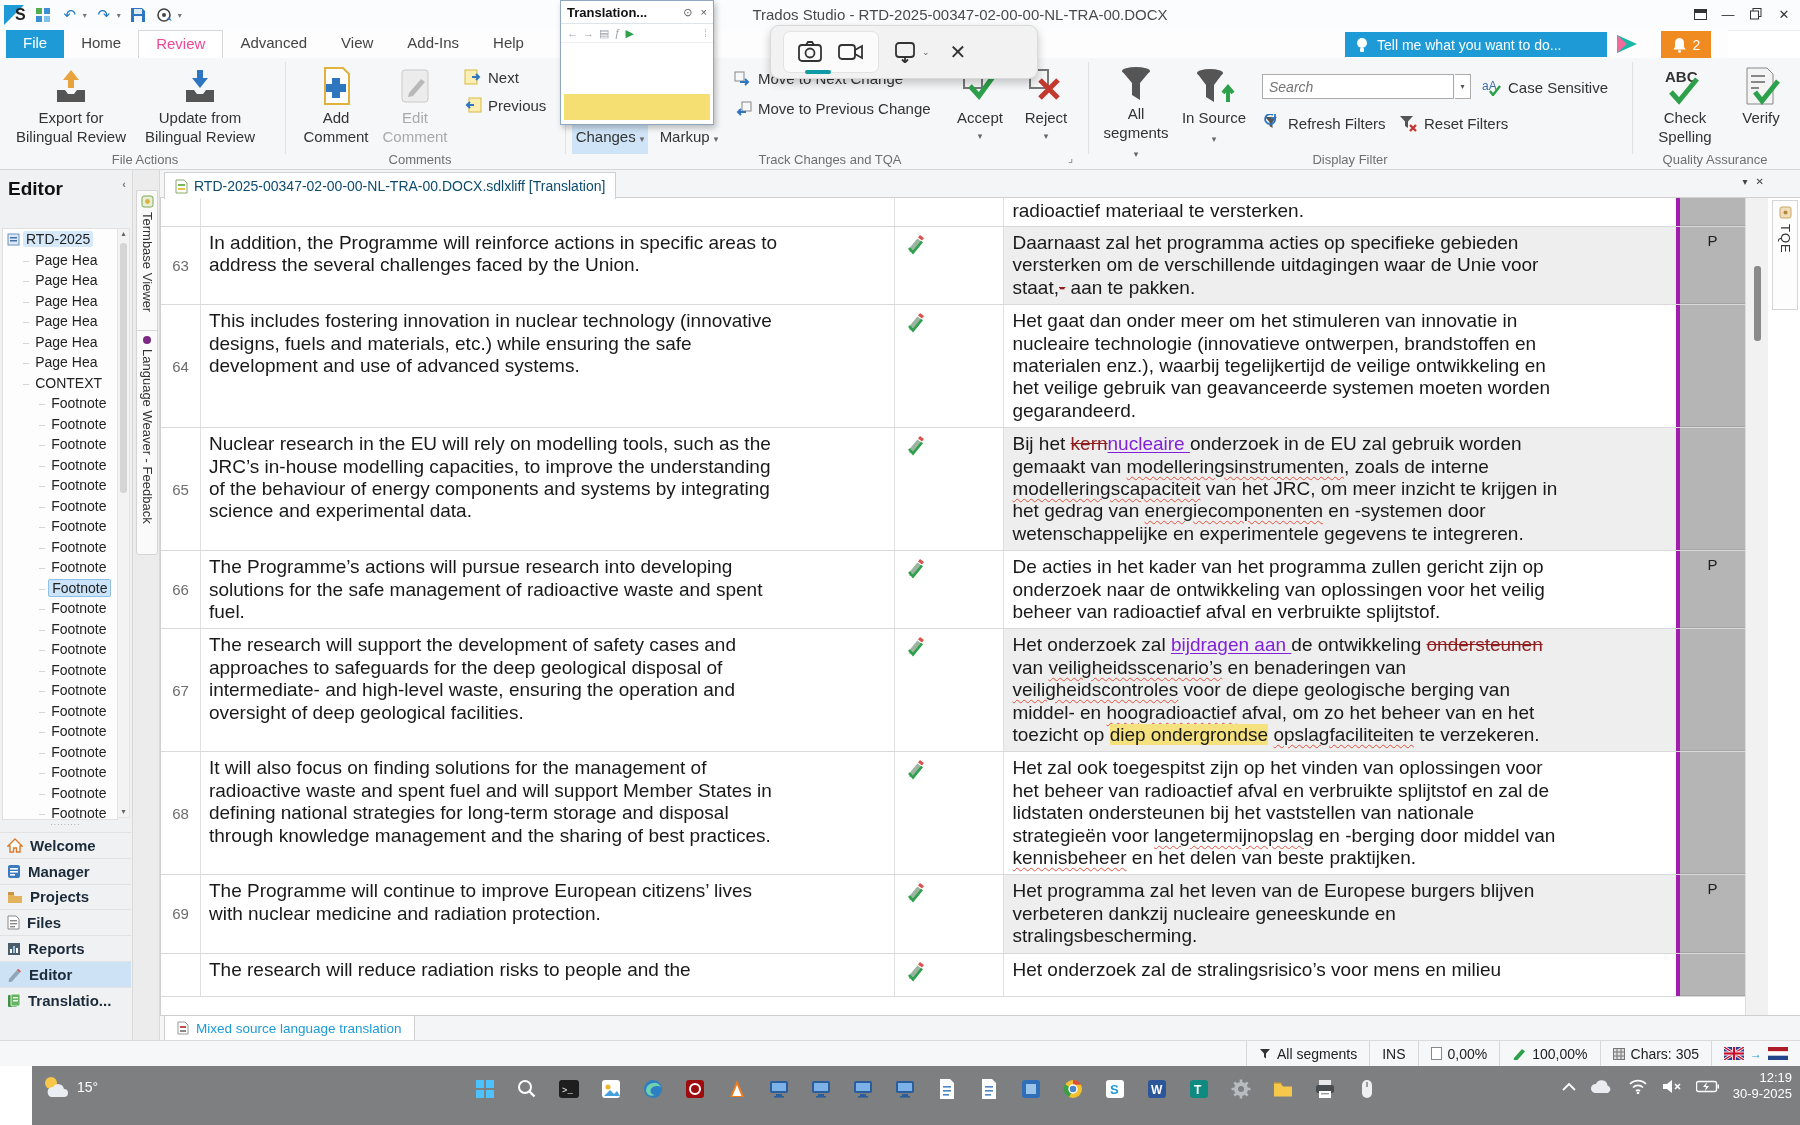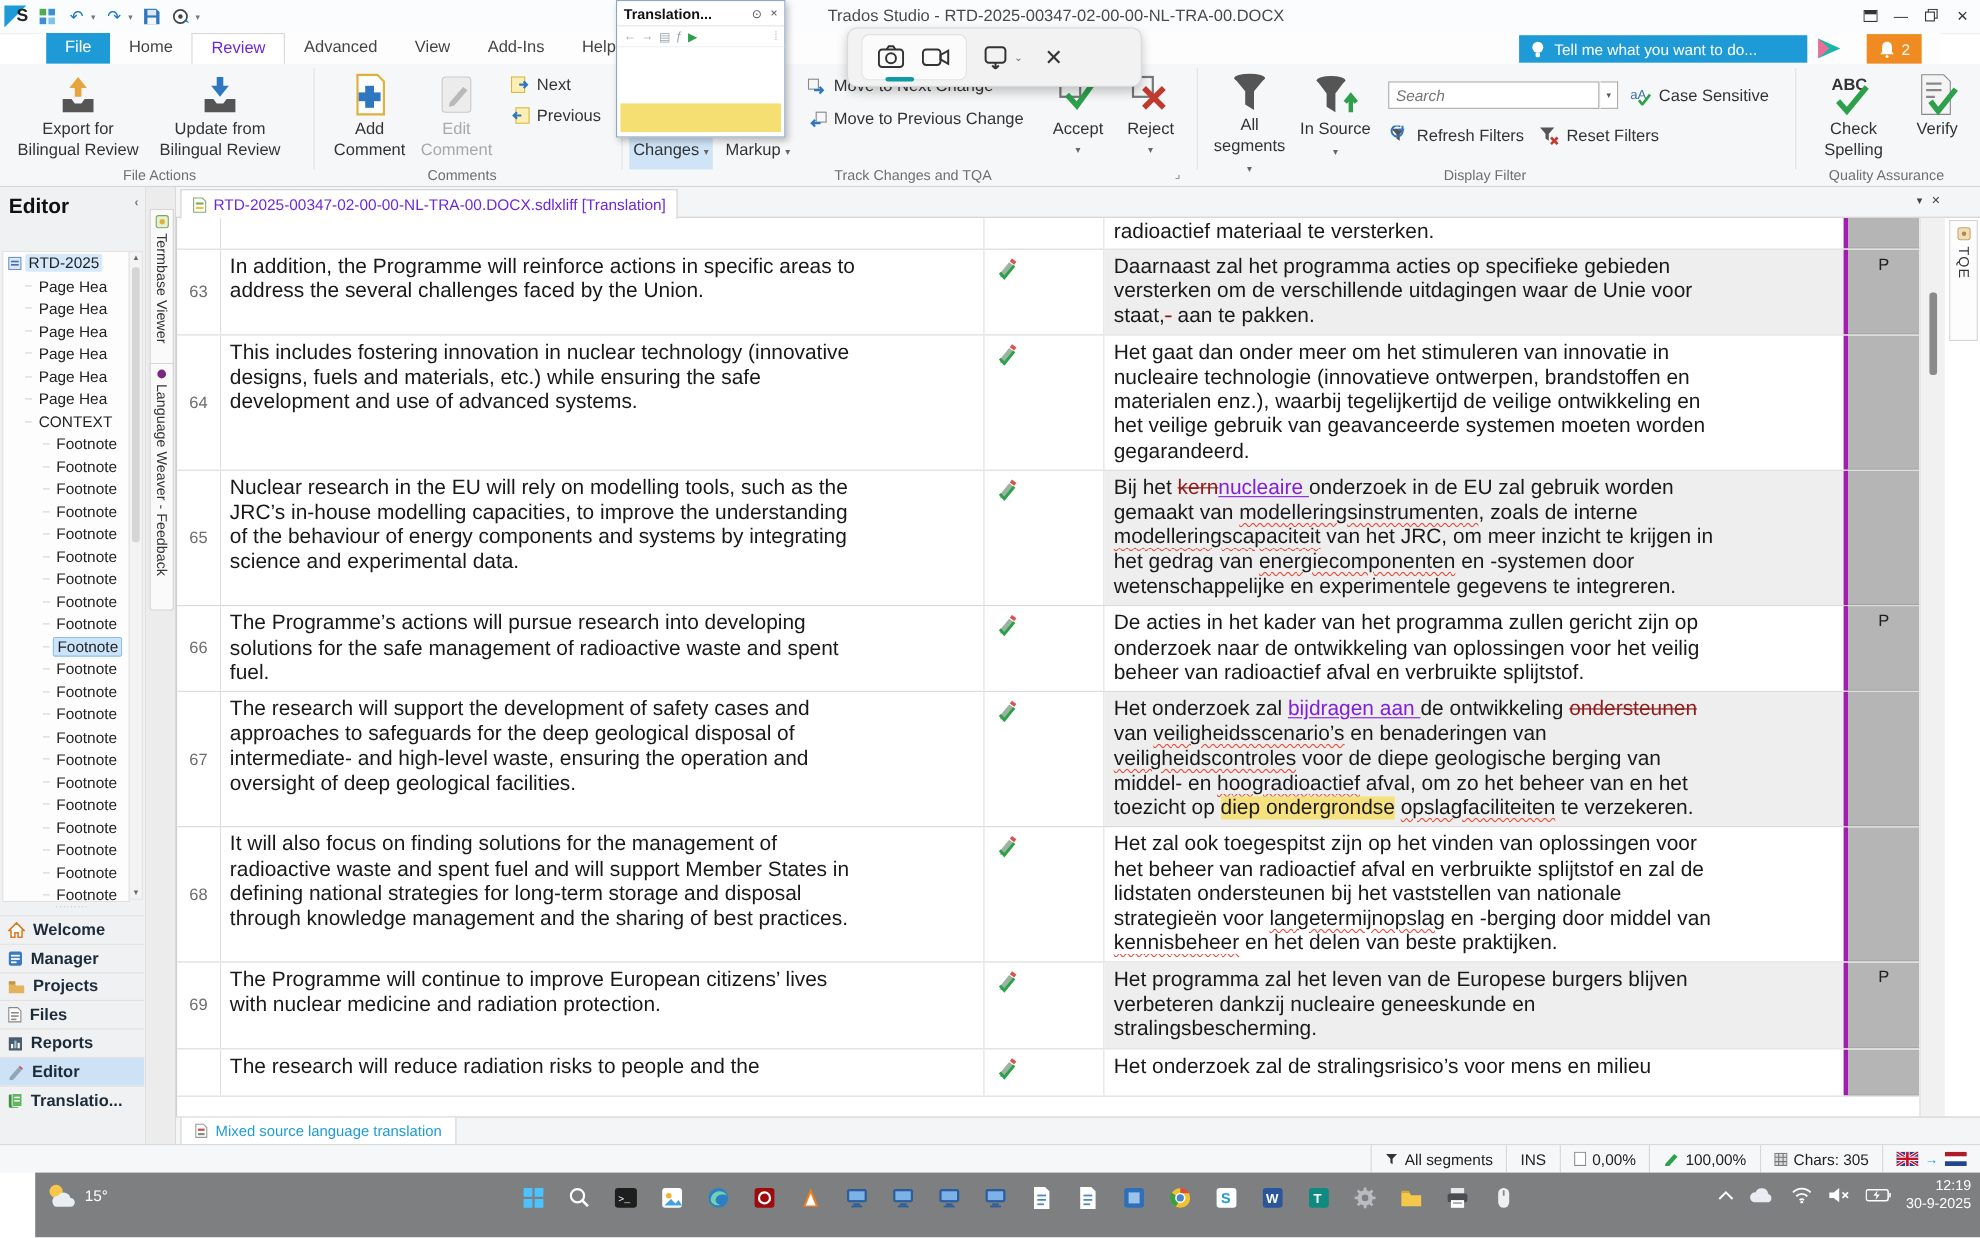--- a/index.html
+++ b/index.html
@@ -9,25 +9,25 @@
   #titlebar{left:0;top:0;width:1800px;height:30px;background:#fbfcfd;border-bottom:1px solid #eceef0;}
   #qat{left:4px;top:2px;height:26px;display:flex;align-items:center;gap:7px;}
   .qat-i{width:20px;height:20px;display:flex;align-items:center;justify-content:center;font-size:15px;color:#1e78c8;}
   .tri-logo{width:0;height:0;border-top:20px solid #1e9bd7;border-right:20px solid transparent;}
   .s-glyph{font-weight:bold;color:#222;font-size:16px;margin-left:-16px;}
   .caret-mini{font-size:8px;color:#777;margin-left:-4px;}
   #win-title{left:600px;top:6px;width:720px;text-align:center;font-size:15px;color:#4a4a4a;white-space:nowrap;}
   #winctl{right:4px;top:2px;display:flex;gap:4px;}
   .wbtn{width:24px;height:24px;display:flex;align-items:center;justify-content:center;font-size:13px;color:#333;}
   
-  #menubar{left:0;top:30px;width:1728px;height:28px;background:#fdfdfd;margin-left:36px;}
+  #menubar{left:0;top:30px;width:1728px;height:28px;background:#fdfdfd;}
   #tabs{left:6px;top:0;display:flex;height:28px;}
   .mtab{padding:4px 17px 0 17px;font-size:15px;color:#444;height:24px;}
   .mtab.file{background:#1e9bd7;color:#fff;}
-  .mtab.active{background:#fff;color:#6d28d9;border:1px solid #d8d8d8;border-bottom:none;}
+  .mtab.active{background:#fff;color:#ec4899;border:1px solid #d8d8d8;border-bottom:none;}
   #tellme{left:1345px;top:2px;width:262px;height:25px;background:#1e9bd7;color:#fff;font-size:14px;display:flex;align-items:center;gap:8px;padding-left:10px;box-sizing:border-box;}
   #lw-logo{left:1615px;top:3px;}
   #bell-badge{left:1661px;top:1px;width:50px;height:27px;background:#f08b22;color:#fff;display:flex;align-items:center;justify-content:center;gap:6px;font-size:14px;}
   #signin{left:1802px;top:1px;width:89px;height:27px;background:#0b8f86;color:#fff;display:flex;align-items:center;justify-content:center;gap:7px;font-size:15px;}
   
   #ribbon{left:0;top:58px;width:1800px;height:112px;background:#f6f7f8;border-bottom:1px solid #d5d5d5;box-sizing:border-box;}
   .rsep{position:absolute;top:4px;width:1px;height:92px;background:#e1e1e1;}
   .rbtn{position:absolute;top:4px;height:92px;display:flex;flex-direction:column;align-items:center;justify-content:flex-start;font-size:15px;color:#333;text-align:center;line-height:19px;}
   .rbtn .ric{height:44px;display:flex;align-items:center;justify-content:center;margin-top:2px;}
   .rbtn.disabled{color:#a9a9a9;}
@@ -63,21 +63,21 @@
   #treescroll .thumb{position:absolute;left:2px;top:14px;width:7px;height:250px;background:#d5d5d5;border-radius:3px;}
   #splitter{position:absolute;left:0;top:652px;width:131px;height:8px;color:#9a9a9a;font-size:7px;text-align:center;line-height:5px;letter-spacing:1px;}
   .nav{position:absolute;left:0;width:131px;height:25.8px;display:flex;align-items:center;gap:7px;padding-left:7px;box-sizing:border-box;font-size:15px;font-weight:bold;color:#1c2b3a;border-top:1px solid #e2e2e2;background:#f0f1f2;}
   .nav.sel{background:#cde3f5;}
   
   #sidetabs{left:133px;top:0;width:27px;height:870px;background:#ececec;border-right:1px solid #d9d9d9;box-sizing:border-box;}
   .vtab{position:absolute;left:3px;width:22px;background:#fafafa;border:1px solid #d5d5d5;border-radius:0 0 3px 3px;display:flex;flex-direction:column;align-items:center;padding-top:4px;box-sizing:border-box;}
   .vtab .vtxt{writing-mode:vertical-rl;font-size:13px;color:#333;margin-top:4px;white-space:nowrap;}
   
   #doctabbar{left:160px;top:0;width:1640px;height:28px;background:#f4f5f6;border-bottom:1px solid #d0d0d0;box-sizing:border-box;}
-  #doctab{position:absolute;left:4px;top:2px;height:26px;background:#fff;border:1px solid #d0d0d0;border-bottom:none;display:flex;align-items:center;gap:6px;padding:0 10px;font-size:14px;color:#6d28d9;}
+  #doctab{position:absolute;left:4px;top:2px;height:26px;background:#fff;border:1px solid #d0d0d0;border-bottom:none;display:flex;align-items:center;gap:6px;padding:0 10px;font-size:14px;color:#0c4a6e;}
   #doctab-ctl{position:absolute;right:36px;top:6px;font-size:10px;color:#444;display:flex;gap:8px;}
   
   #tqetab{left:1772px;top:30px;width:26px;height:110px;background:#fdfdfd;border:1px solid #d5d5d5;display:flex;flex-direction:column;align-items:center;padding-top:5px;box-sizing:border-box;}
   #tqetab .vtxt{writing-mode:vertical-rl;font-size:13px;color:#333;margin-top:5px;letter-spacing:1px;}
   
   #grid{left:160px;top:28px;width:1585px;height:817px;overflow:hidden;border-left:1px solid #d0d0d0;box-sizing:border-box;}
   .row{display:flex;border-bottom:1px solid #d9d9d9;box-sizing:border-box;}
   .cell{box-sizing:border-box;}
   .c-num{width:40px;display:flex;align-items:center;justify-content:center;font-size:15px;color:#6d6d6d;border-right:1px solid #e0e0e0;}
   .c-src{width:694px;padding:5px 8px 0 8px;border-right:1px solid #e0e0e0;}

